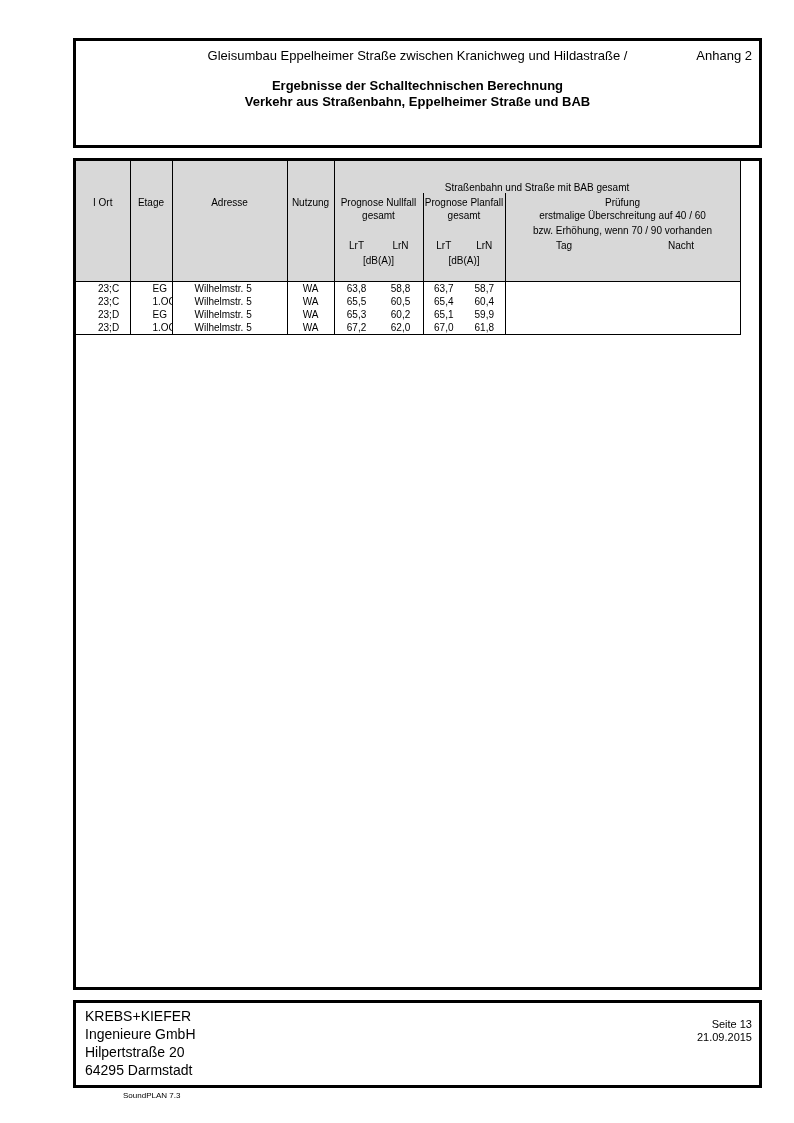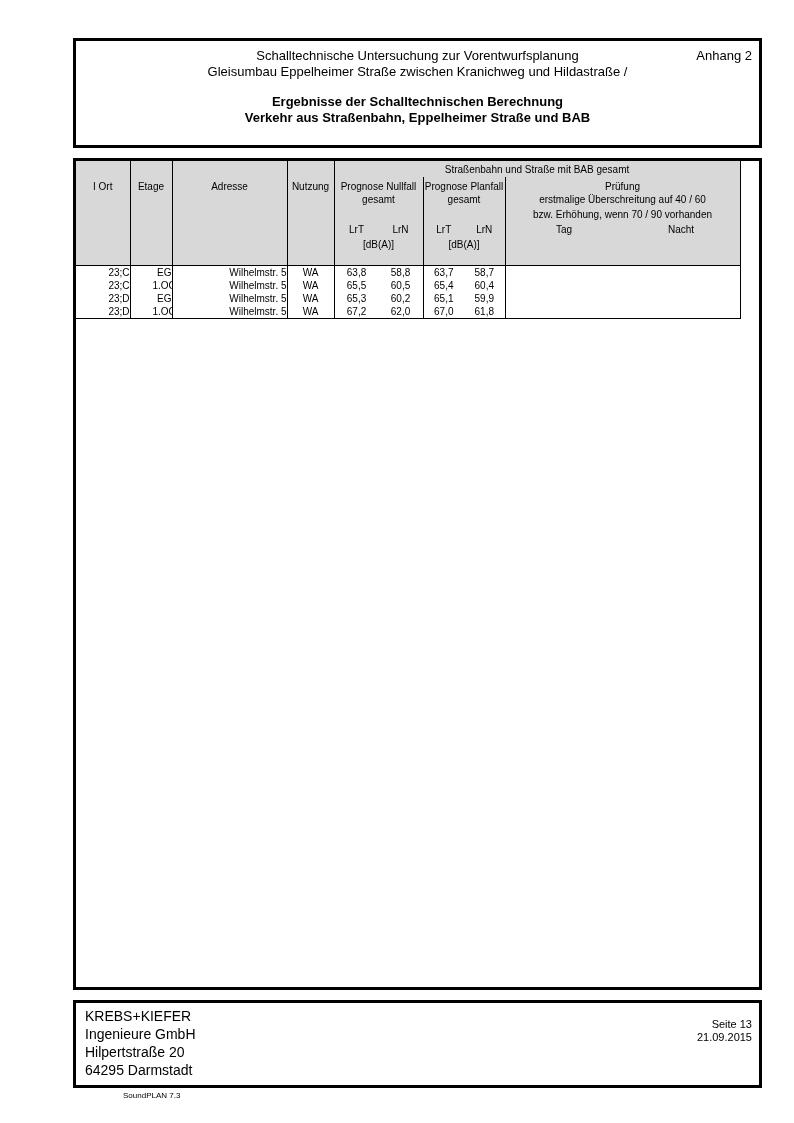--- a/index.html
+++ b/index.html
@@ -35,51 +35,50 @@
 
   .results th, .results td { font-weight: normal; padding: 0; }
   .results thead th {
     background: #d8d8d8;
     border-left: 1px solid #000; border-right: 1px solid #000;
     vertical-align: top; text-align: center;
   }
   .results thead tr:first-child th { border-top: none; }
   .results thead tr th:first-child { border-left: none; }
   .results tr.group-row th { height: 16px; }
-  .results tr.group-row .group-title { padding-top: 3px; font-size: 10px; }
+  .results tr.group-row .group-title { padding-top: 21px; font-size: 10px; }
   .results tr.label-row th { height: 88px; border-bottom: 1px solid #000; }
   .hline { height: 15px; line-height: 15px; white-space: nowrap; overflow: visible; }
   .hline.pad { padding-top: 2px; }
   .pair { display: flex; }
   .pair > span { flex: 1 1 50%; text-align: center; }
 
   .results tbody td {
     height: 13px; line-height: 13px;
     border-left: 1px solid #000; border-right: 1px solid #000;
     border-top: none; border-bottom: none;
     white-space: nowrap; overflow: hidden;
   }
   .results tbody tr td:first-child { border-left: none; }
   .results tbody tr:last-child td { border-bottom: 1px solid #000; }
-  td.al { text-align: right; padding-left: 22px; }
+  td.al { text-align: left; padding-left: 22px; }
   td.ac { text-align: center; }
 
   
   .company { position: absolute; left: 9px; top: 4px; font-size: 14px; line-height: 18px; }
   .pageinfo { position: absolute; right: 7px; top: 15px; font-size: 11px; line-height: 13px; text-align: right; }
 
   .generator-note { position: absolute; left: 75px; top: 1091px; font-size: 8px; padding-left: 48px; }
 </style>
 </head>
 <body>
 
 <div class="box header-box">
   <div class="annex">Anhang 2</div>
   <div class="titles">
-    <div>Schalltechnische Untersuchung zur Vorentwurfsplanung</div>
     <div>Gleisumbau Eppelheimer Straße zwischen Kranichweg und Hildastraße /</div>
   </div>
   <div class="subtitles">
     <div>Ergebnisse der Schalltechnischen Berechnung</div>
     <div>Verkehr aus Straßenbahn, Eppelheimer Straße und BAB</div>
   </div>
 </div>
 
 <div class="box content-box">
   <table class="results">

